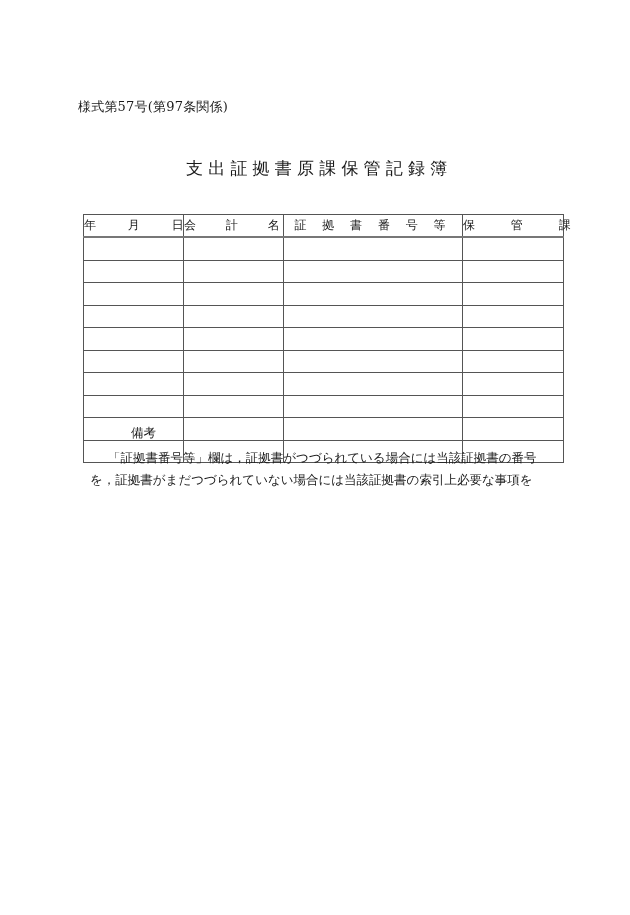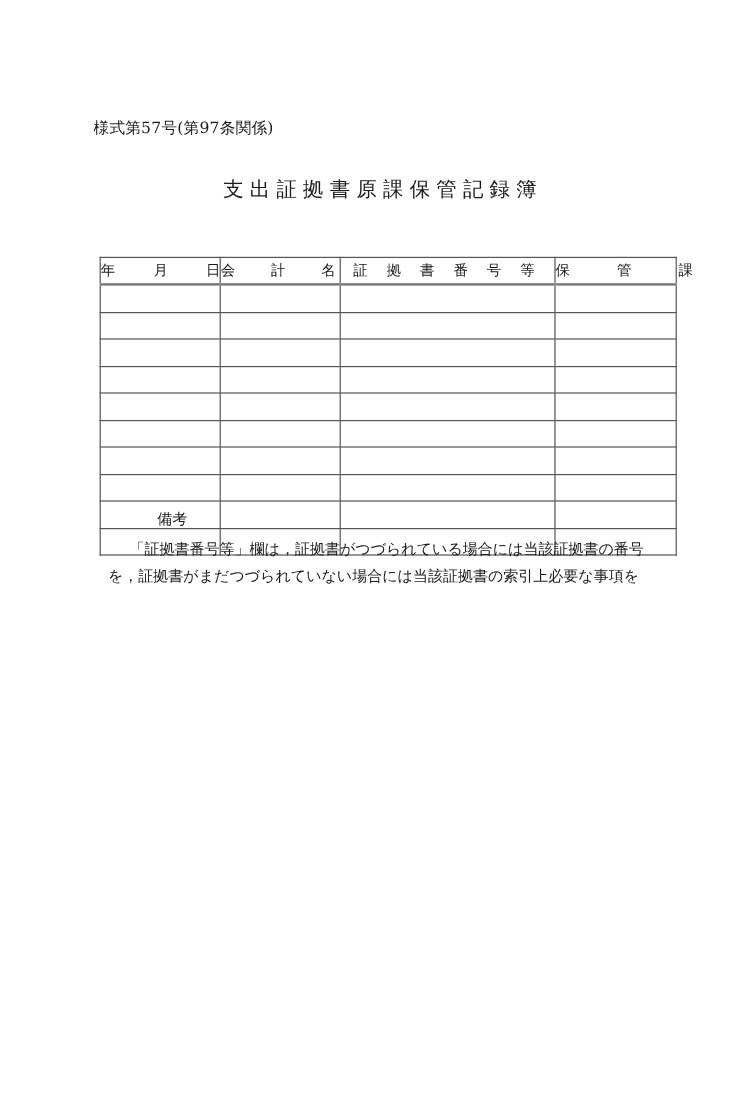--- a/index.html
+++ b/index.html
@@ -19,21 +19,21 @@
       position: absolute;
       left: 78px;
       top: 98px;
       font-size: 13px;
       letter-spacing: 0.2px;
       white-space: nowrap;
     }
     .doc-title {
       position: absolute;
       left: 186px;
-      top: 146px;
+      top: 157px;
       width: 268px;
       font-size: 17px;
       letter-spacing: 5.2px;
       white-space: nowrap;
     }
     table.records {
       position: absolute;
       left: 83px;
       top: 166px;
       width: 480px;
@@ -58,21 +58,21 @@
     table.records td {
       height: 21.5px;
     }
     .col-date { width: 100px; }
     .col-account { width: 100px; }
     .col-voucher { width: 179px; }
     .col-dept { width: 101px; }
     .sp-date { letter-spacing: 14px; }
     .sp-account { letter-spacing: 13px; }
     .sp-voucher { letter-spacing: 6px; }
-    .sp-dept { letter-spacing: 16px; font-family: Liberation Mono, monospace; }
+    .sp-dept { letter-spacing: 16px; }
     .remarks-heading {
       position: absolute;
       left: 90px;
       top: 425px;
       font-size: 12.5px;
       white-space: nowrap;
       margin-left: 41px;
     }
     .remarks-body {
       position: absolute;

